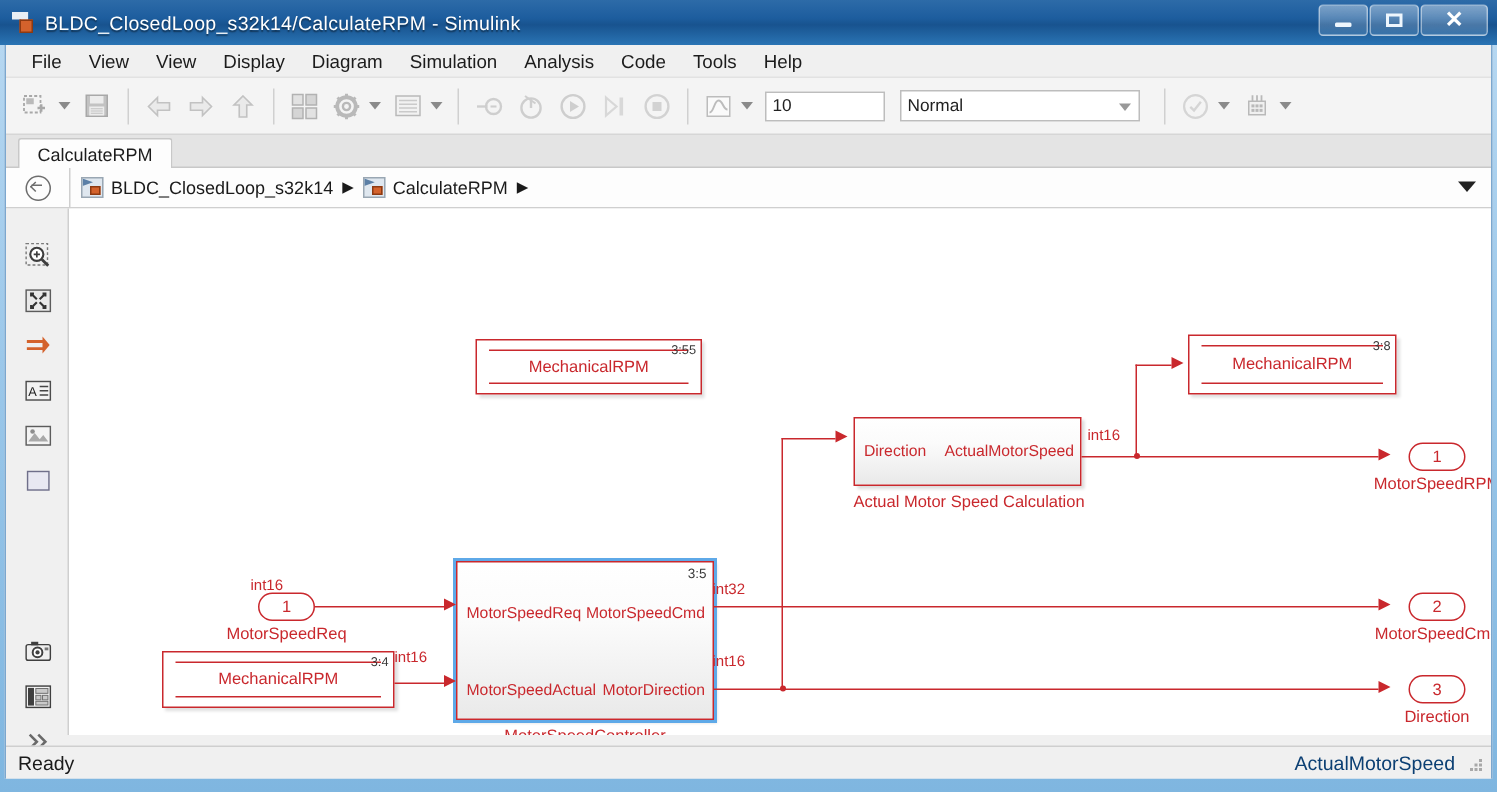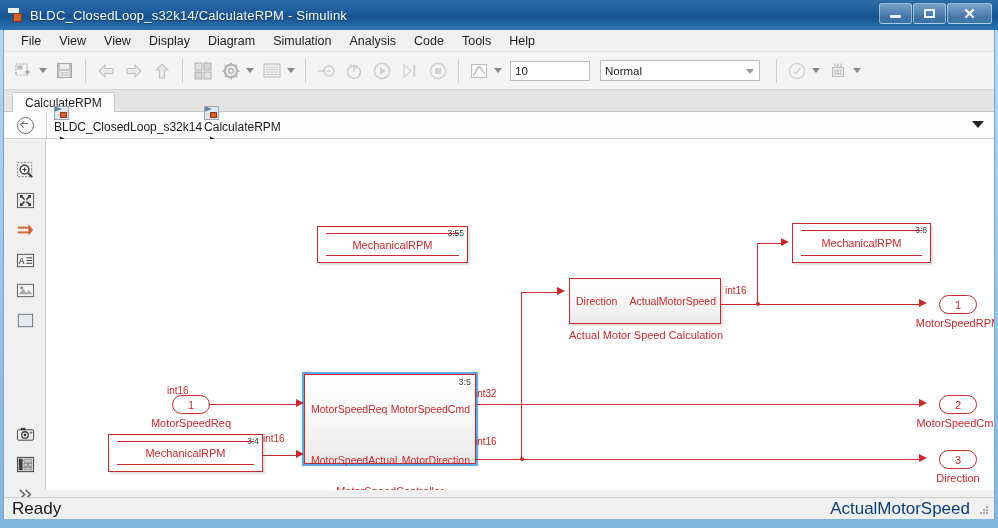--- a/index.html
+++ b/index.html
@@ -94,21 +94,21 @@
   .crumbbar{
     position:absolute;left:0;top:82px;width:100%;height:27px;background:#fdfdfd;
     border-bottom:1px solid #cfcfcf;box-sizing:border-box;display:flex;align-items:center;
   }
   .crumb-back{width:42px;display:flex;align-items:center;justify-content:center;}
   .circ-back{width:15px;height:15px;border:1.4px solid #6d6d6d;border-radius:50%;position:relative;}
   .circ-back:after{content:"";position:absolute;left:3px;top:5.2px;width:7px;height:1.5px;background:#6d6d6d;}
   .circ-back:before{content:"";position:absolute;left:3px;top:4px;width:4px;height:4px;
     border-left:1.5px solid #6d6d6d;border-bottom:1.5px solid #6d6d6d;transform:rotate(45deg);}
   .crumb-sep-v{width:1px;height:27px;background:#cfcfcf;}
-  .crumb{display:flex;font-size:12px;color:#1a1a1a;margin-left:7px;flex-direction:column;}
+  .crumb{display:flex;align-items:center;font-size:12px;color:#1a1a1a;margin-left:7px;}
   .crumb-ico{width:15px;height:14px;margin-right:5px;position:relative;flex:0 0 auto;}
   .crumb-ico .a{position:absolute;left:0;top:0;width:15px;height:14px;background:#dfe7ef;border:1px solid #9aa7b3;box-sizing:border-box;}
   .crumb-ico .b{position:absolute;left:1px;top:1px;width:7px;height:5px;background:#5b7fa6;clip-path:polygon(0 0,100% 50%,0 100%);}
   .crumb-ico .c{position:absolute;left:6px;top:6px;width:7px;height:6px;background:#d4622c;border:1px solid #8d3a12;box-sizing:border-box;}
   .crumb-arrow{margin:0 4px 0 6px;font-size:10px;color:#1a1a1a;}
   .crumb-drop{position:absolute;right:10px;top:9px;width:0;height:0;
     border-left:6px solid transparent;border-right:6px solid transparent;border-top:7px solid #222;}
 
   
   .palette{
@@ -121,21 +121,21 @@
   
   .canvas{
     position:absolute;left:42px;top:109px;right:0;height:351px;background:#ffffff;
     overflow:hidden;
   }
 
   
   .statusbar{
     position:absolute;left:0;bottom:0;width:100%;height:22px;background:#f0f0f0;
     border-top:1px solid #cfcfcf;box-sizing:border-box;display:flex;align-items:center;
-    font-size:17px;color:#1a1a1a;
+    font-size:13px;color:#1a1a1a;
   }
   .st-left{position:absolute;left:8px;}
   .st-mid{position:absolute;left:0;width:100%;text-align:center;}
   .st-right{position:absolute;right:24px;color:#0b3f73;}
   .grip{position:absolute;right:4px;bottom:3px;width:12px;height:12px;}
   .sub-block{
     position:absolute;border:1.6px solid #c9282d;box-sizing:border-box;
     background:linear-gradient(to bottom,#ffffff 0%,#fbfbfb 38%,#e9e9e9 100%);
     box-shadow:2px 2px 2px rgba(0,0,0,.14);
   }
@@ -478,21 +478,21 @@
         <div class="gname">MechanicalRPM</div>
         <div class="gtag">3:4</div>
       </div>
 
       <div class="sub-block" style="left:523px;top:139px;width:152px;height:46px;">
         <div class="port-lbl" style="left:6px;top:50%;transform:translateY(-50%);">Direction</div>
         <div class="port-lbl" style="right:4px;top:50%;transform:translateY(-50%);">ActualMotorSpeed</div>
       </div>
       <div class="blk-caption" style="left:523px;top:190px;width:152px;">Actual Motor Speed Calculation</div>
 
-      <div class="sub-block sel" style="left:258px;top:235px;width:172px;height:90px;">
+      <div class="sub-block sel" style="left:258px;top:235px;width:172px;height:106px;">
         <div class="blk-tag" style="right:4px;top:2px;">3:5</div>
         <div class="port-lbl" style="left:6px;top:28px;">MotorSpeedReq</div>
         <div class="port-lbl" style="left:6px;top:79px;">MotorSpeedActual</div>
         <div class="port-lbl" style="right:5px;top:28px;">MotorSpeedCmd</div>
         <div class="port-lbl" style="right:5px;top:79px;">MotorDirection</div>
       </div>
       <div class="blk-caption" style="left:258px;top:346px;width:172px;">MotorSpeedController</div>
 
       <div class="ioport" style="left:126px;top:256px;width:38px;height:19px;">
         <span>1</span>

